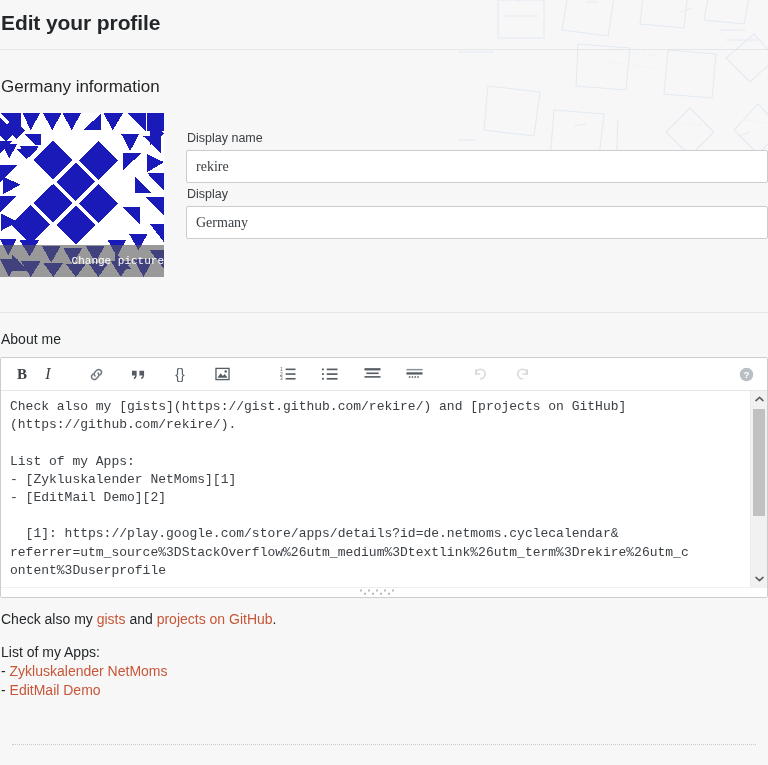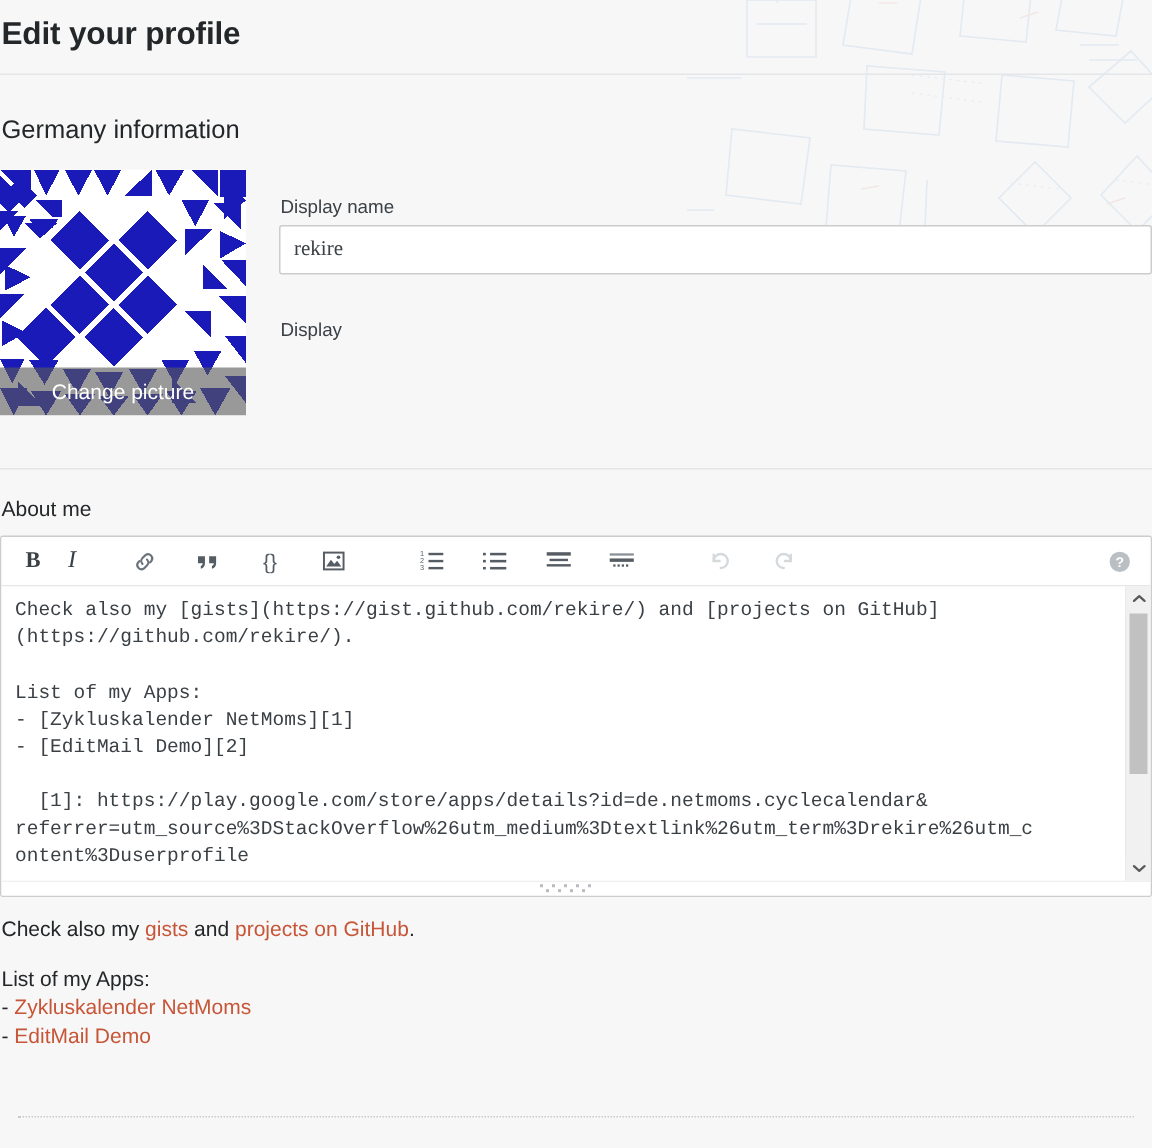--- a/index.html
+++ b/index.html
@@ -77,24 +77,25 @@
   }
   .avatar-wrap svg { display: block; width: 164px; height: 164px; }
   .avatar-overlay {
     position: absolute;
     left: 0;
     bottom: 0;
     width: 100%;
     height: 32px;
     background: rgba(90,90,90,.62);
     color: #fff;
-    font-size: 14px;
+    font-size: 11px;
     line-height: 32px;
-    text-align: center;
+    text-align: right;
     cursor: pointer;
+    font-family: Liberation Mono, monospace;
   }
 
   
   .fields {
     flex: 1 1 auto;
     padding-left: 22px;
     padding-top: 18px;
     min-width: 0;
   }
   .field-label {
@@ -111,21 +112,21 @@
     height: 33px;
     padding: 5px 9px;
     font-family: Liberation Serif, serif;
     font-size: 14px;
     color: #3b4045;
     background: #fff;
     border: 1px solid #cbcccd;
     border-radius: 2px;
     outline: none;
   }
-  .field-block { margin-bottom: 30px; }
+  .field-block { margin-bottom: 4px; }
   .field-block:last-child { margin-bottom: 0; }
 
   
   .about-label {
     font-size: 14px;
     color: #242729;
     padding: 18px 0 10px 1px;
   }
 
   .editor {
@@ -371,20 +372,21 @@
       <div class="avatar-overlay">Change picture</div>
     </div>
 
     <div class="fields">
       <div class="field-block">
         <label class="field-label">Display name</label>
         <input class="text-input" type="text" value="rekire" style="">
       </div>
       <div class="field-block">
         <label class="field-label">Display</label>
+        <input class="text-input" type="text" value="Germany" style="">
       </div>
     </div>
   </div>
 
   <hr class="rule" style="margin-top:35px;">
 
   <div class="about-label">About me</div>
 
   <div class="editor">
 

